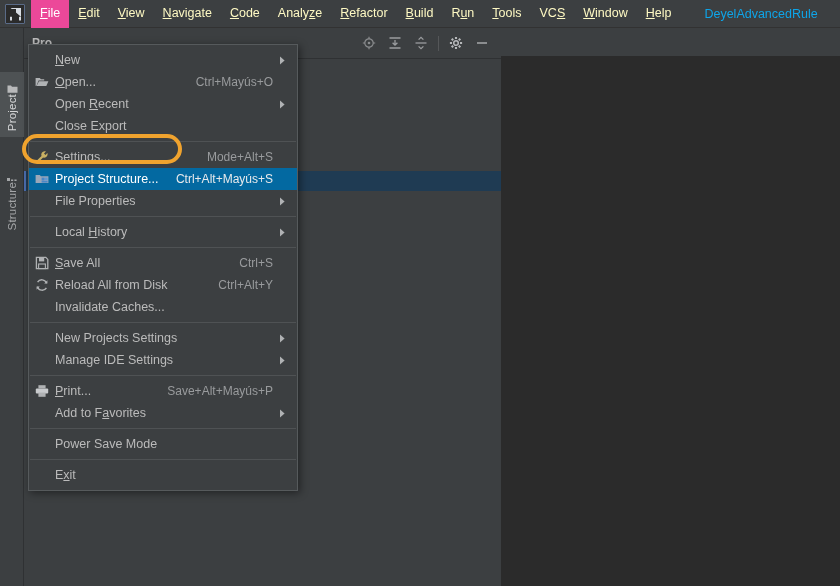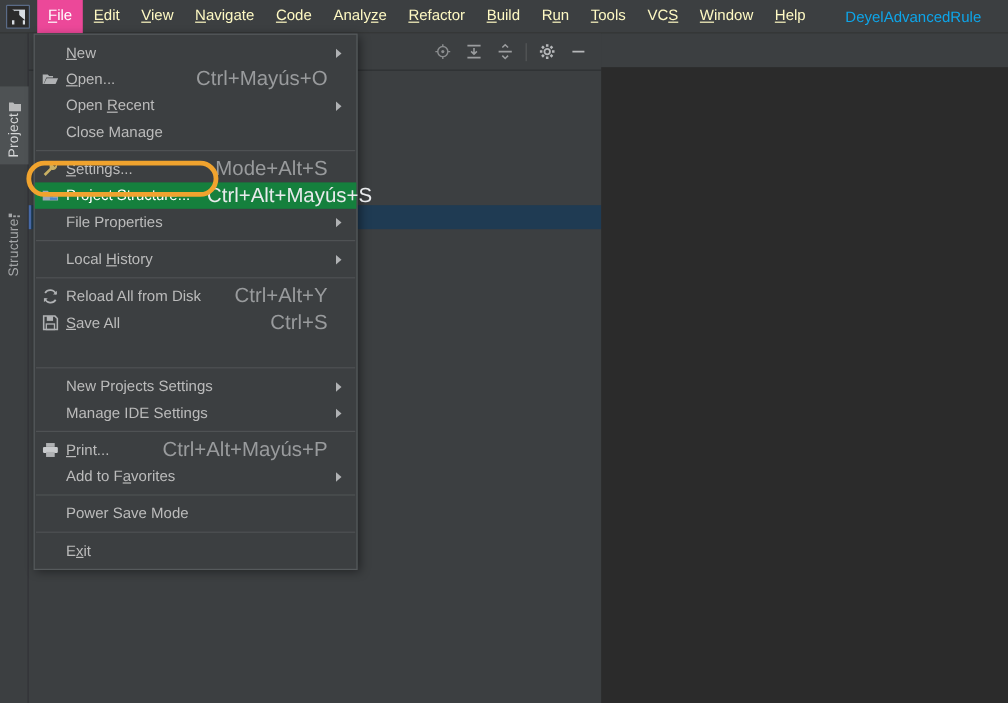--- a/index.html
+++ b/index.html
@@ -103,38 +103,38 @@
     position: absolute; left: 501px; top: 56px; width: 339px; height: 530px;
     background: #2b2b2b;
   }
   .editor-top {
     position: absolute; left: 501px; top: 28px; width: 339px; height: 28px;
     background: #3c3f41;
   }
 
   
   .dropdown {
-    position: absolute; left: 28px; top: 28px; width: 270px;
+    position: absolute; left: 28px; top: 44px; width: 270px;
     background: #3c3f41; border: 1px solid #565a5c;
     padding: 4px 0 4px 0; z-index: 40;
     box-shadow: 2px 2px 8px rgba(0,0,0,0.45);
   }
   .mi {
     position: relative; height: 22px; display: flex; align-items: center;
     padding: 0 8px 0 0; font-size: 12.5px; color: #bbbbbb; cursor: default;
   }
-  .mi.sel { background: #15803d; color: #ffffff; }
+  .mi.sel { background: #0369a1; color: #ffffff; }
   .mi-icon {
     width: 26px; height: 22px; flex: none;
     display: flex; align-items: center; justify-content: center;
   }
   .mi-label { flex: 1 1 auto; white-space: nowrap; }
   .mi-label .mn { text-decoration: underline; }
   .mi-accel {
-    font-size: 17px; color: #999b9d; margin-left: 14px;
+    font-size: 12px; color: #999b9d; margin-left: 14px;
     white-space: nowrap; padding-right: 2px;
   }
   .mi.sel .mi-accel { color: #e8eaec; }
   .mi-arrow {
     width: 14px; flex: none; display: flex;
     align-items: center; justify-content: center; color: #b0b2b4;
   }
   .mi-arrow.empty { visibility: hidden; }
   .mi-sep { height: 1px; background: #4f5254; margin: 4px 1px; }
 
@@ -296,21 +296,21 @@
         <span class="mi-icon"></span>
         <span class="mi-label">Open <span class="mn">R</span>ecent</span>
         <span class="mi-arrow">
           <svg width="7" height="9" viewBox="0 0 7 9">
             <path d="M1 0.6L5.6 4.5 1 8.4z" fill="currentColor"></path>
           </svg>
         </span>
       </div>
       <div class="mi">
         <span class="mi-icon"></span>
-        <span class="mi-label">Close Manage</span>
+        <span class="mi-label">Close Export</span>
         <span class="mi-arrow empty">
           <svg width="7" height="9" viewBox="0 0 7 9">
             <path d="M1 0.6L5.6 4.5 1 8.4z" fill="currentColor"></path>
           </svg>
         </span>
       </div>
       <div class="mi-sep"></div>
       <div class="mi">
         <span class="mi-icon">
           <svg width="14" height="14" viewBox="0 0 14 14">
@@ -358,51 +358,52 @@
         <span class="mi-arrow">
           <svg width="7" height="9" viewBox="0 0 7 9">
             <path d="M1 0.6L5.6 4.5 1 8.4z" fill="currentColor"></path>
           </svg>
         </span>
       </div>
       <div class="mi-sep"></div>
       <div class="mi">
         <span class="mi-icon">
           <svg width="14" height="14" viewBox="0 0 14 14">
+            <path d="M1.4 1.4h9.4l2 2v9.2H1.4z" fill="none" stroke="#b0b2b4" stroke-width="1.3"></path>
+            <rect x="4" y="1.4" width="5.2" height="4" fill="#b0b2b4"></rect>
+            <rect x="3.6" y="8" width="6.8" height="4.6" fill="none" stroke="#b0b2b4" stroke-width="1.1"></rect>
+          </svg>
+        </span>
+        <span class="mi-label"><span class="mn">S</span>ave All</span>
+        <span class="mi-accel">Ctrl+S</span>
+        <span class="mi-arrow empty">
+          <svg width="7" height="9" viewBox="0 0 7 9">
+            <path d="M1 0.6L5.6 4.5 1 8.4z" fill="currentColor"></path>
+          </svg>
+        </span>
+      </div>
+      <div class="mi">
+        <span class="mi-icon">
+          <svg width="14" height="14" viewBox="0 0 14 14">
             <path d="M11.6 5.2A5 5 0 002.6 4.2" fill="none" stroke="#b0b2b4" stroke-width="1.4"></path>
             <path d="M2.4 8.8a5 5 0 009 1" fill="none" stroke="#b0b2b4" stroke-width="1.4"></path>
             <path d="M12.4 2.2v3.2H9.2zM1.6 11.8V8.6h3.2z" fill="#b0b2b4"></path>
           </svg>
         </span>
         <span class="mi-label">Reload All from Disk</span>
         <span class="mi-accel">Ctrl+Alt+Y</span>
         <span class="mi-arrow empty">
           <svg width="7" height="9" viewBox="0 0 7 9">
             <path d="M1 0.6L5.6 4.5 1 8.4z" fill="currentColor"></path>
           </svg>
         </span>
       </div>
       <div class="mi">
-        <span class="mi-icon">
-          <svg width="14" height="14" viewBox="0 0 14 14">
-            <path d="M1.4 1.4h9.4l2 2v9.2H1.4z" fill="none" stroke="#b0b2b4" stroke-width="1.3"></path>
-            <rect x="4" y="1.4" width="5.2" height="4" fill="#b0b2b4"></rect>
-            <rect x="3.6" y="8" width="6.8" height="4.6" fill="none" stroke="#b0b2b4" stroke-width="1.1"></rect>
-          </svg>
-        </span>
-        <span class="mi-label"><span class="mn">S</span>ave All</span>
-        <span class="mi-accel">Ctrl+S</span>
-        <span class="mi-arrow empty">
-          <svg width="7" height="9" viewBox="0 0 7 9">
-            <path d="M1 0.6L5.6 4.5 1 8.4z" fill="currentColor"></path>
-          </svg>
-        </span>
-      </div>
-      <div class="mi">
-        <span class="mi-icon"></span>
+        <span class="mi-icon"></span>
+        <span class="mi-label">Invalidate Caches...</span>
         <span class="mi-arrow empty">
           <svg width="7" height="9" viewBox="0 0 7 9">
             <path d="M1 0.6L5.6 4.5 1 8.4z" fill="currentColor"></path>
           </svg>
         </span>
       </div>
       <div class="mi-sep"></div>
       <div class="mi">
         <span class="mi-icon"></span>
         <span class="mi-label">New Projects Settings</span>
@@ -424,21 +425,21 @@
       <div class="mi-sep"></div>
       <div class="mi">
         <span class="mi-icon">
           <svg width="14" height="14" viewBox="0 0 14 14">
             <rect x="3.4" y="1.2" width="7.2" height="3.2" fill="#b0b2b4"></rect>
             <rect x="0.8" y="4.4" width="12.4" height="5" rx="1" fill="#c9cbcd"></rect>
             <rect x="3.4" y="8.6" width="7.2" height="4.2" fill="#b0b2b4"></rect>
           </svg>
         </span>
         <span class="mi-label"><span class="mn">P</span>rint...</span>
-        <span class="mi-accel">Ctrl+Alt+Mayús+P</span>
+        <span class="mi-accel">Save+Alt+Mayús+P</span>
         <span class="mi-arrow empty">
           <svg width="7" height="9" viewBox="0 0 7 9">
             <path d="M1 0.6L5.6 4.5 1 8.4z" fill="currentColor"></path>
           </svg>
         </span>
       </div>
       <div class="mi">
         <span class="mi-icon"></span>
         <span class="mi-label">Add to F<span class="mn">a</span>vorites</span>
         <span class="mi-arrow">

